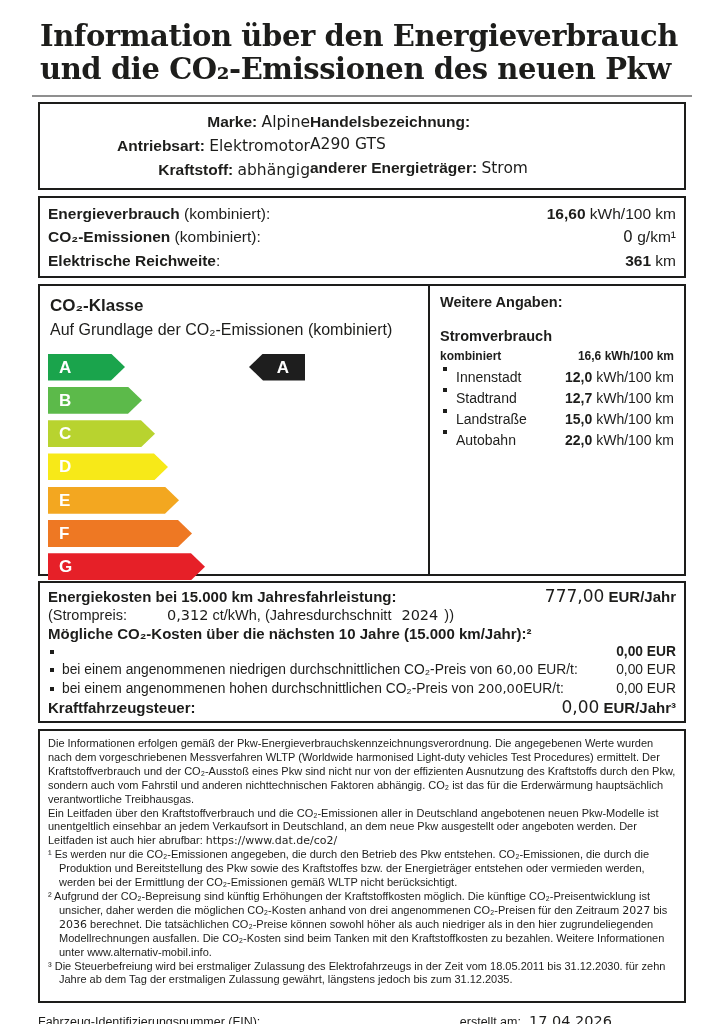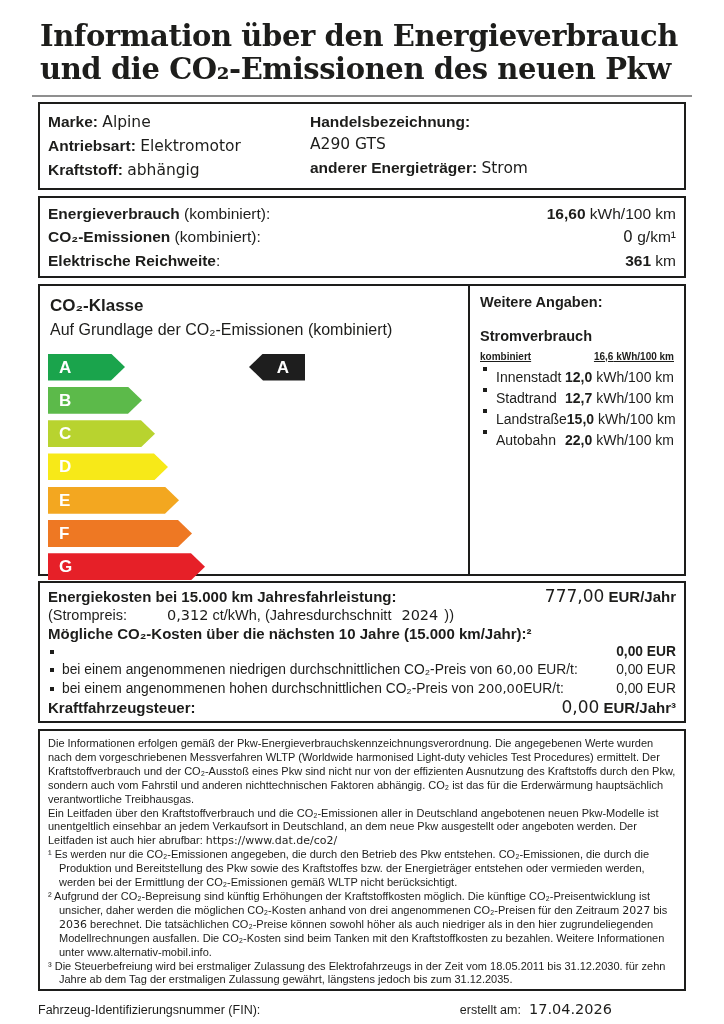--- a/index.html
+++ b/index.html
@@ -12,21 +12,21 @@
   b{font-weight:bold;}
   .fill{font-family:"DejaVu Sans",sans-serif;}
   h1{
     font-family:"DejaVu Serif",serif;font-weight:bold;
     font-size:29px;line-height:1.13;margin:0 0 9px 2px;letter-spacing:-0.4px;
   }
   .title-rule{border:0;border-top:2px solid #8f8f8f;margin:0 -6px 5px -6px;}
   .box{border:2px solid #1d1d1b;margin-bottom:6px;box-sizing:border-box;}
   
   .info-box{display:flex;padding:6px 8px;font-size:15.5px;line-height:23px;}
-  .info-left{width:262px;flex:none;}
+  .info-left{width:262px;flex:none;text-align:right;}
   .info-right{flex:1;}
   
   .energy-box{padding:4px 8px;font-size:15.5px;line-height:23px;}
   .erow{display:flex;}
   .erow .val{margin-left:auto;white-space:nowrap;}
   
   .co2-box{display:flex;height:292px;margin-bottom:5px;}
   .co2-left{flex:1;padding:8px 0 0 8px;position:relative;}
   .co2-title{font-size:17px;font-weight:bold;margin:2px 0 3px 2px;}
   .co2-sub{font-size:16px;margin-left:2px;line-height:21px;}
@@ -42,41 +42,41 @@
   .arrow:nth-child(4){width:120px;}
   .arrow:nth-child(5){width:131px;}
   .arrow:nth-child(6){width:144px;}
   .arrow:nth-child(7){width:157px;}
   .indicator{
     position:absolute;top:0;left:201px;width:56px;height:27px;color:#fff;
     font-weight:bold;font-size:17px;line-height:27px;text-align:center;
     padding-left:12px;box-sizing:border-box;
     clip-path:polygon(14px 0,100% 0,100% 100%,14px 100%,0 50%);
   }
-  .co2-right{width:216px;flex:none;border-left:2px solid #1d1d1b;padding:8px 10px;box-sizing:border-box;}
+  .co2-right{width:256px;flex:none;border-left:2px solid #1d1d1b;padding:8px 10px;box-sizing:border-box;}
   .wa-title{font-size:14.5px;font-weight:bold;margin-bottom:16px;}
   .sv-title{font-size:14.5px;font-weight:bold;line-height:20px;}
-  .sv-row{display:flex;font-size:10px;font-weight:bold;line-height:21px;text-decoration:underline;}
+  .sv-row{display:flex;font-size:12px;font-weight:bold;line-height:21px;}
   .sv-row .val{margin-left:auto;white-space:nowrap;}
   .wa-row{display:flex;align-items:flex-start;font-size:14px;line-height:21px;}
   .bullet{width:4px;height:4px;background:#1d1d1b;margin:0 9px 0 3px;flex:none;}
   .wa-row .val{margin-left:auto;white-space:nowrap;}
   
   .cost-box{padding:4px 8px;font-size:15px;}
   .crow{display:flex;line-height:19px;align-items:baseline;}
   .crow .val{margin-left:auto;white-space:nowrap;}
   .crow-strom{font-size:14.5px;line-height:18px;}
   .sp-val{margin-left:40px;}
   .sp-year{margin-left:10px;margin-right:2px;}
   .cbullet{font-size:13.8px;line-height:18.5px;}
   .cbullet .bullet{margin:0 8px 0 2px;align-self:center;}
   .price{font-size:13px;}
   .bigval{font-size:17px;}
   
-  .fine-box{padding:6px 8px 2px 8px;font-size:11px;line-height:13.9px;margin-bottom:0;}
+  .fine-box{padding:6px 8px 14px 8px;font-size:11px;line-height:13.9px;margin-bottom:0;}
   .fine-box p{margin:0;}
   .fn{padding-left:11px;text-indent:-11px;}
   
   .footer{display:flex;align-items:baseline;font-size:12.5px;margin-top:10px;}
   .footer .right{margin-left:auto;margin-right:74px;}
   .created{font-size:14.5px;margin-left:8px;}
 </style>
 </head>
 <body>
 

